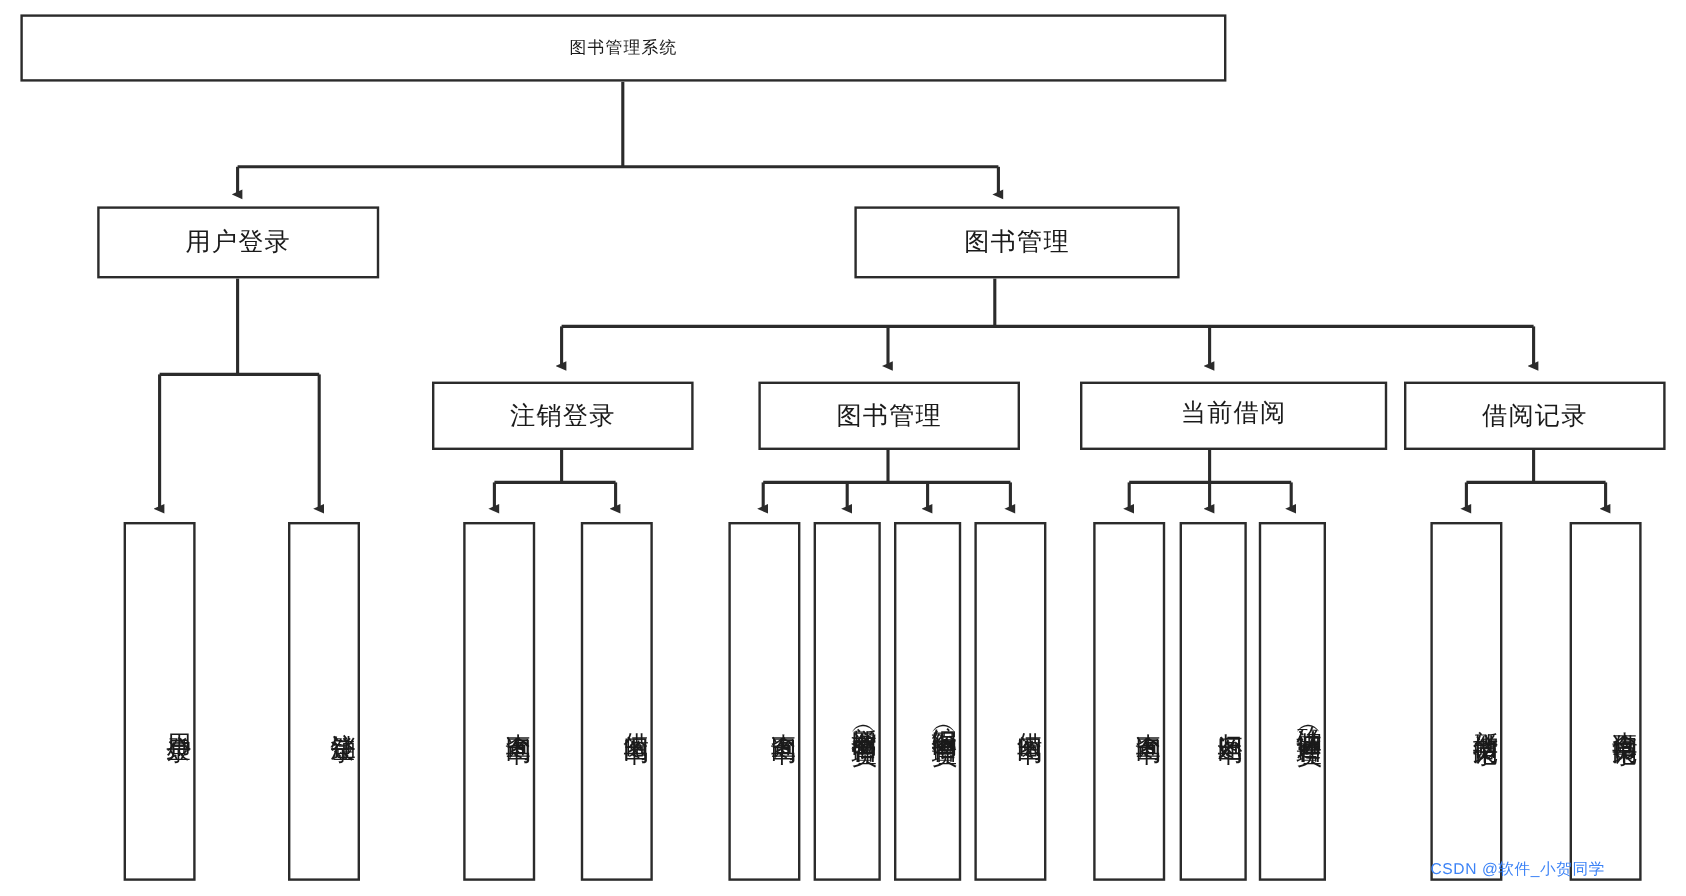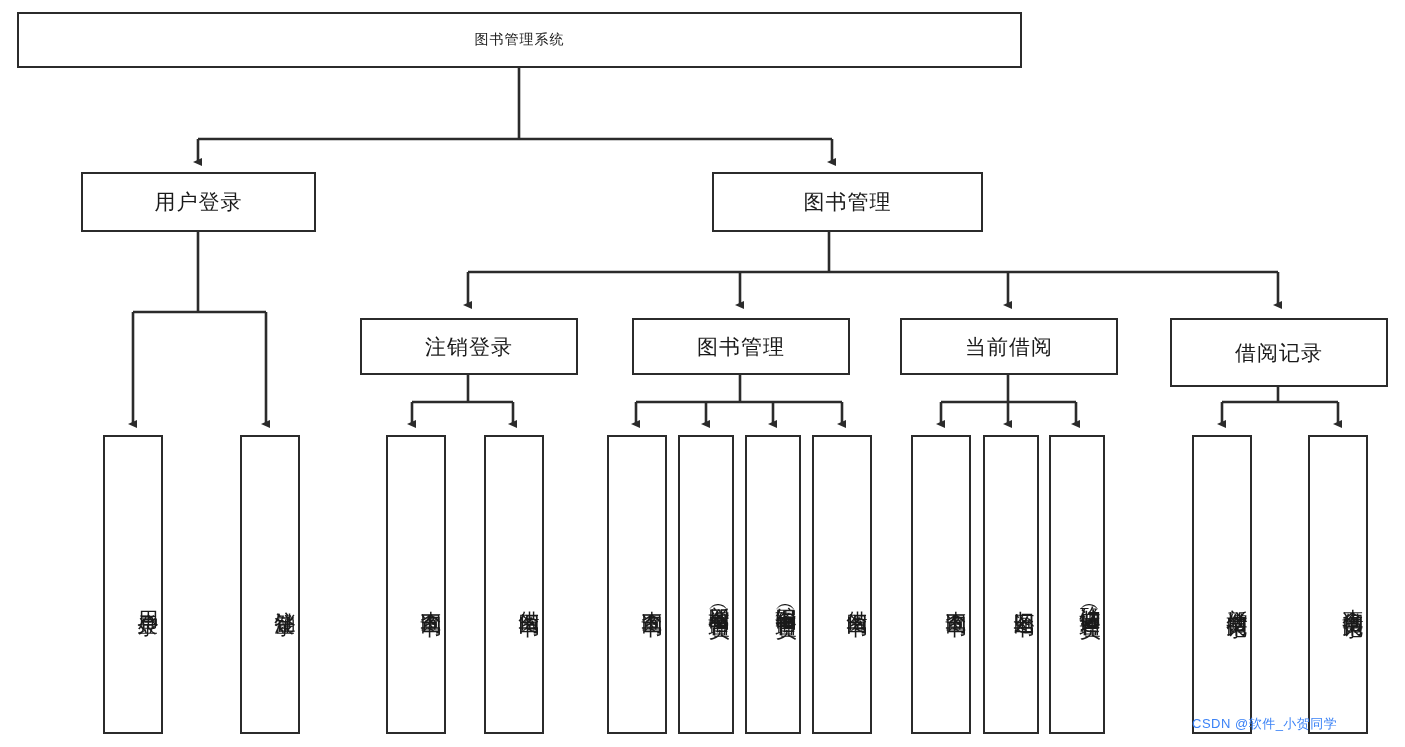--- a/index.html
+++ b/index.html
@@ -121,24 +121,24 @@
   <div class="node node-h" style="left:712px;top:172px;width:271px;height:60px;">
     <span>图书管理</span>
   </div>
 
   <div class="node node-h" style="left:360px;top:318px;width:218px;height:57px;">
     <span>注销登录</span>
   </div>
   <div class="node node-h" style="left:632px;top:318px;width:218px;height:57px;">
     <span>图书管理</span>
   </div>
-  <div class="node node-h" style="left:900px;top:318px;width:218px;height:57px;">
+  <div class="node node-h" style="left:900px;top:318px;width:256px;height:57px;font-family:Liberation Mono, monospace;">
     <span>当前借阅</span>
   </div>
-  <div class="node node-h" style="left:1170px;top:318px;width:218px;height:69px;">
+  <div class="node node-h" style="left:1170px;top:318px;width:218px;height:57px;">
     <span>借阅记录</span>
   </div>
 
   <div class="node node-v" style="left:103px;top:435px;width:60px;height:299px;">
     <span>用户登录</span>
   </div>
   <div class="node node-v" style="left:240px;top:435px;width:60px;height:299px;">
     <span>注销登录</span>
   </div>
 

